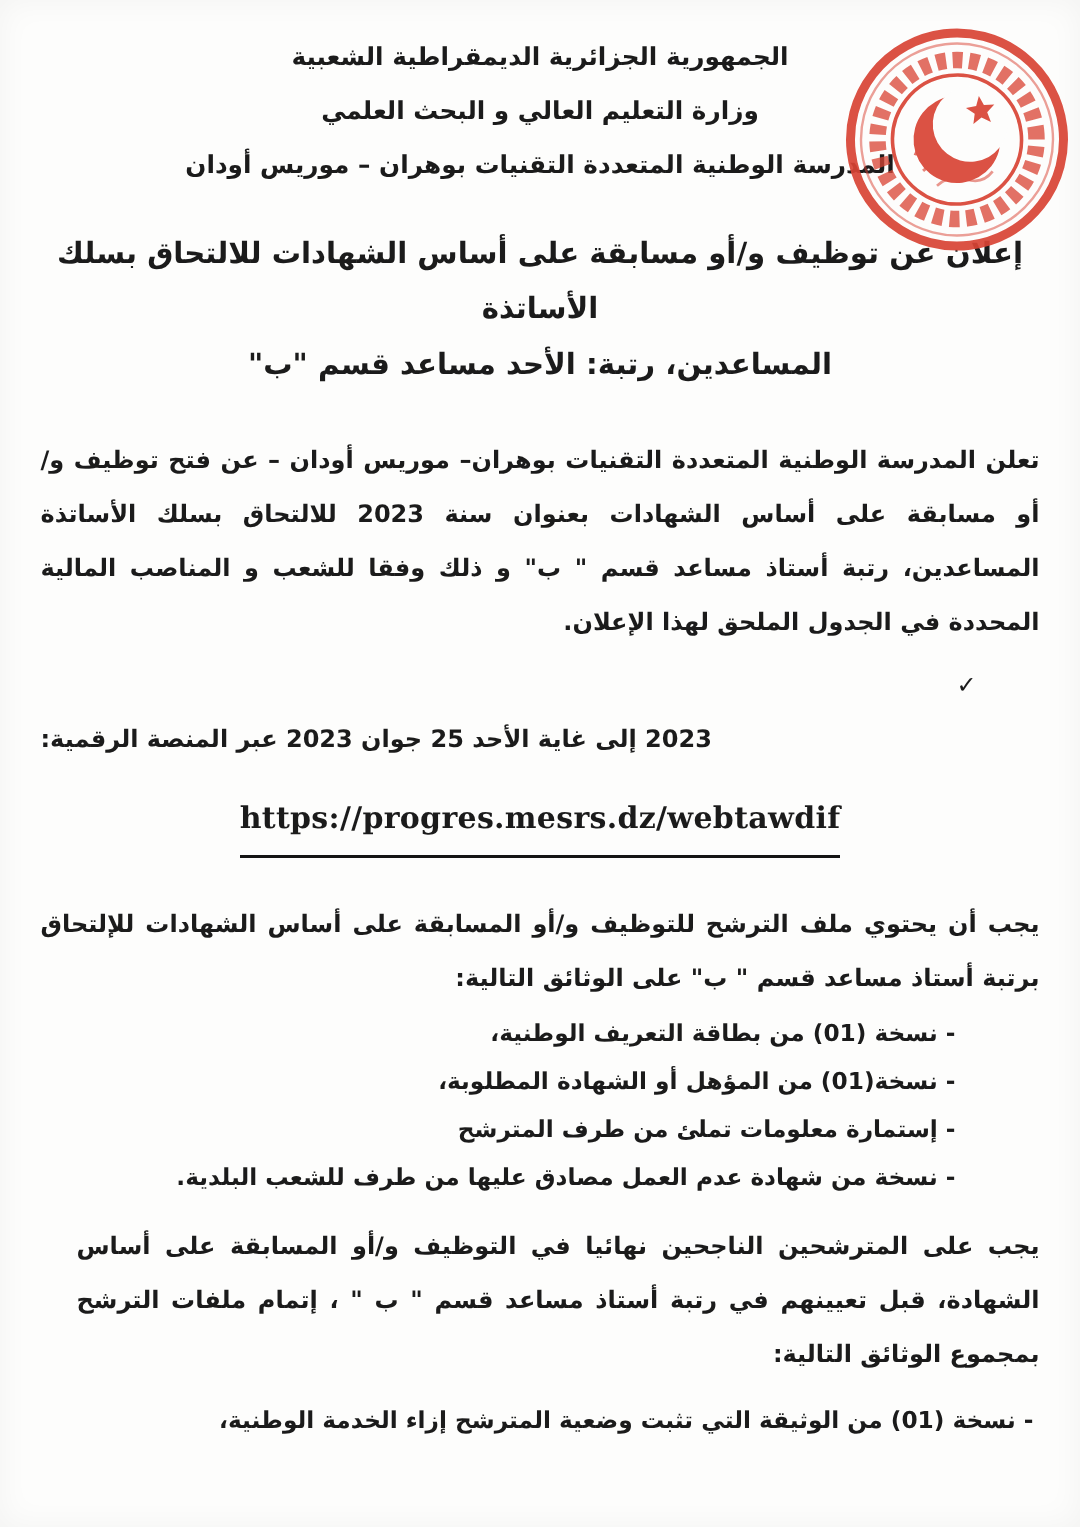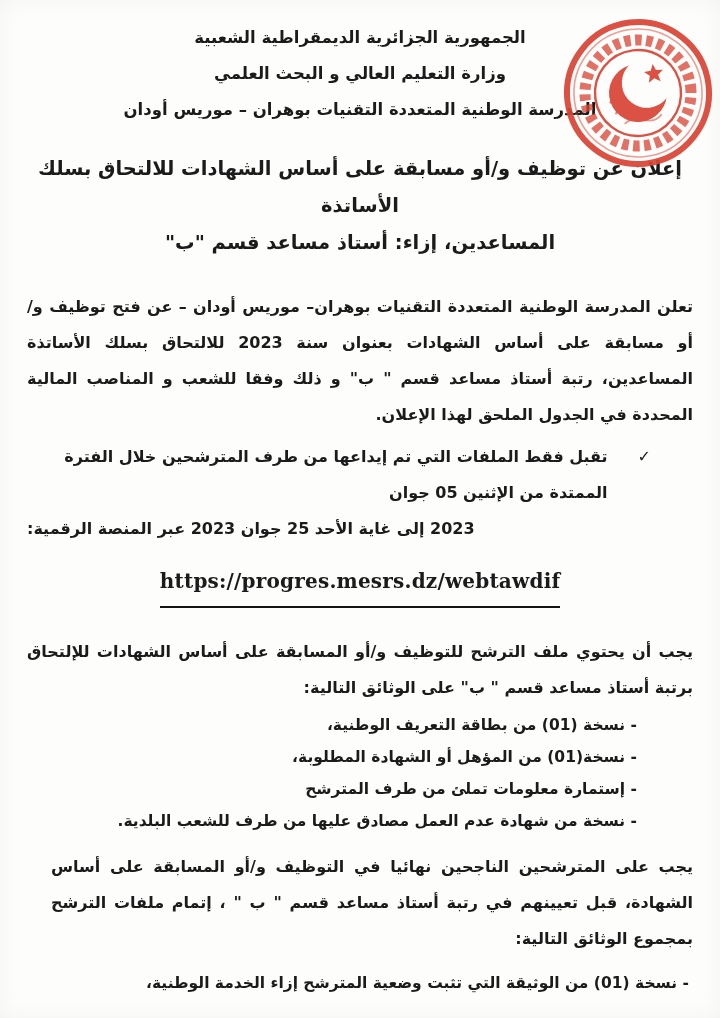--- a/index.html
+++ b/index.html
@@ -127,29 +127,28 @@
   <div class="content">
 
     <div class="hdr">
       <div>الجمهورية الجزائرية الديمقراطية الشعبية</div>
       <div>وزارة التعليم العالي و البحث العلمي</div>
       <div>المدرسة الوطنية المتعددة التقنيات بوهران – موريس أودان</div>
     </div>
 
     <div class="title">
       <div>إعلان عن توظيف و/أو مسابقة على أساس الشهادات للالتحاق بسلك الأساتذة</div>
-      <div>المساعدين، إزاء: أستاذ مساعد قسم "ب"</div>
+      <div>المساعدين، رتبة: الأحد مساعد قسم "ب"</div>
     </div>
 
     <div class="para">تعلن المدرسة الوطنية المتعددة التقنيات بوهران– موريس أودان – عن فتح توظيف و/أو مسابقة على أساس الشهادات بعنوان سنة 2023 للالتحاق بسلك الأساتذة المساعدين، رتبة أستاذ مساعد قسم " ب" و ذلك وفقا للشعب و المناصب المالية المحددة في الجدول الملحق لهذا الإعلان.</div>
 
     <div class="notice">
       <div class="notice-l1">
         <span class="check">✓</span>
-        <span>تقبل فقط الملفات التي تم إيداعها من طرف المترشحين خلال الفترة الممتدة من الإثنين 05 جوان</span>
       </div>
       <div class="notice-l2">2023 إلى غاية الأحد 25 جوان 2023 عبر المنصة الرقمية:</div>
     </div>
 
     <div class="url-wrap">
       <span class="url">https://progres.mesrs.dz/webtawdif</span>
     </div>
 
     <div class="para sec-intro">يجب أن يحتوي ملف الترشح للتوظيف و/أو المسابقة على أساس الشهادات للإلتحاق برتبة أستاذ مساعد قسم " ب" على الوثائق التالية:</div>
 

